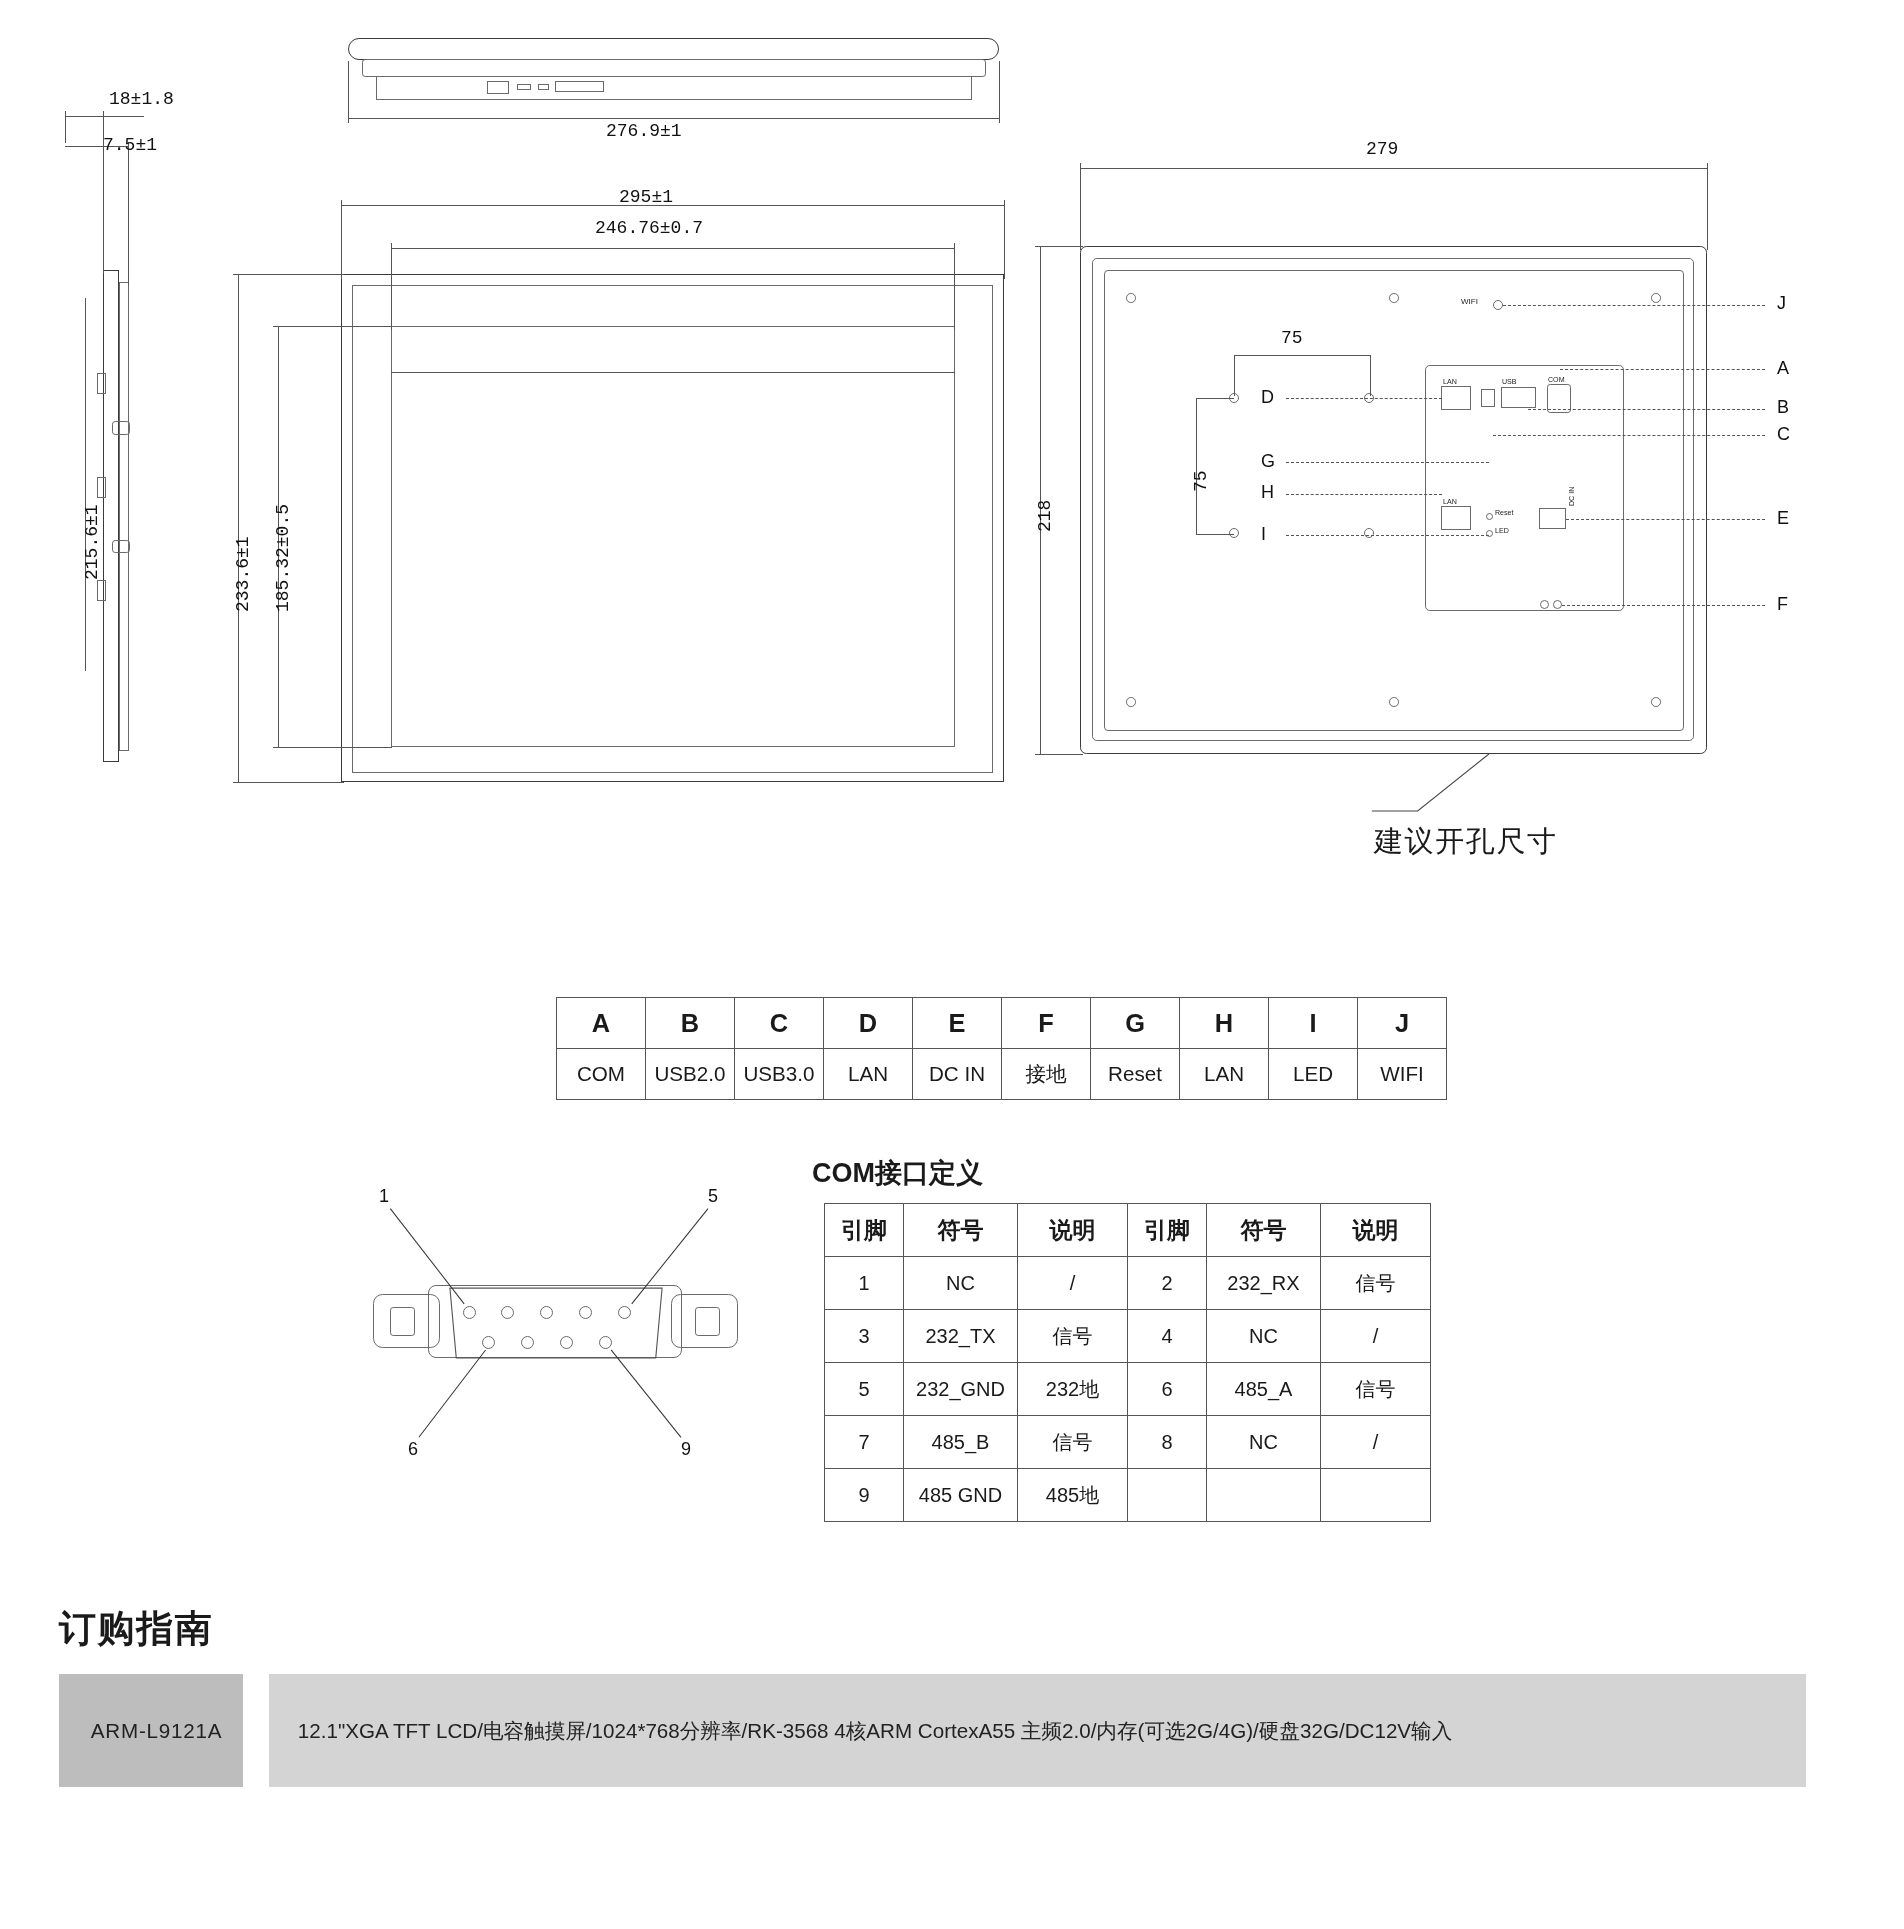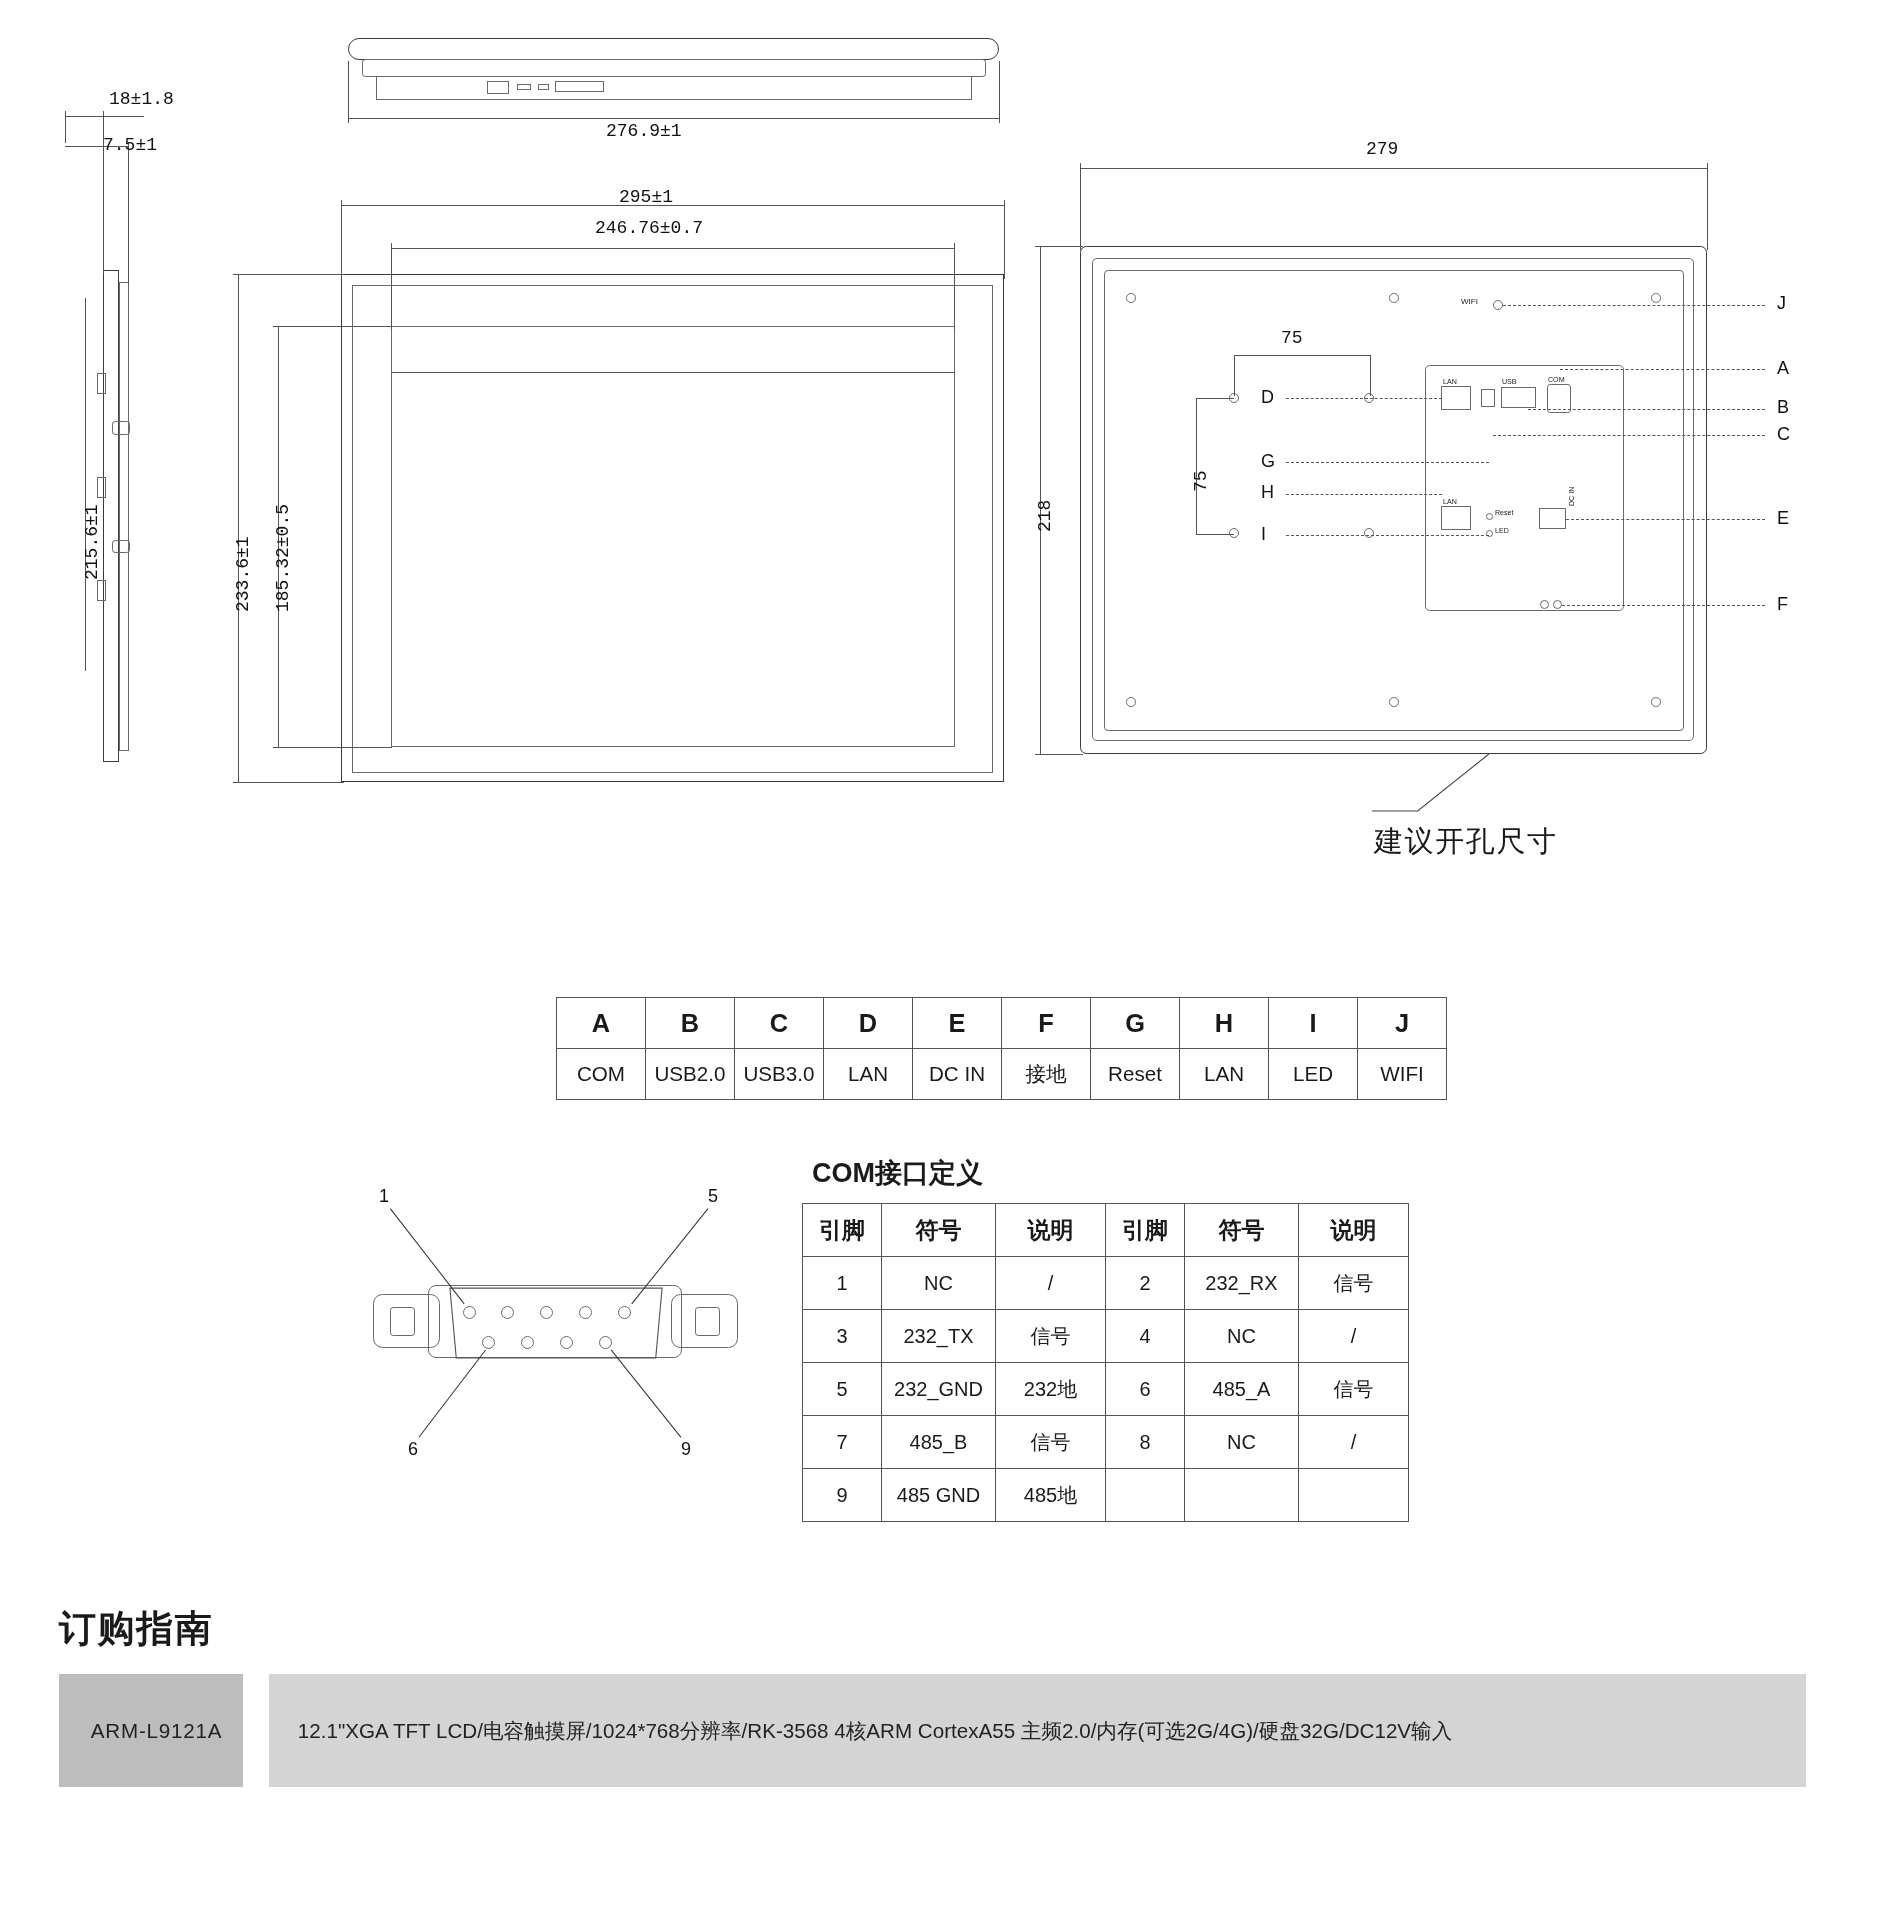--- a/index.html
+++ b/index.html
@@ -290,21 +290,21 @@
       <line x1="88" y1="310" x2="172" y2="200" stroke="#333" stroke-width="1.3"></line>
       <line x1="418" y1="310" x2="330" y2="200" stroke="#333" stroke-width="1.3"></line>
     </svg>
   </div>
   <div class="abs lbl" style="left:30px;top:-4.8px;">1</div>
   <div class="abs lbl" style="left:359px;top:-4.8px;">5</div>
   <div class="abs lbl" style="left:59px;top:248px;">6</div>
   <div class="abs lbl" style="left:332px;top:248px;">9</div>
 </div>
 
-<div class="abs" style="left:802px;top:1203px;">
+<div class="abs" style="left:824px;top:1203px;">
   <table class="com-table">
     <tbody>
         <tr class="head">
       <td class="c1">引脚</td>
       <td class="c2">符号</td>
       <td class="c3">说明</td>
       <td class="c1">引脚</td>
       <td class="c2">符号</td>
       <td class="c3">说明</td>
     </tr>

